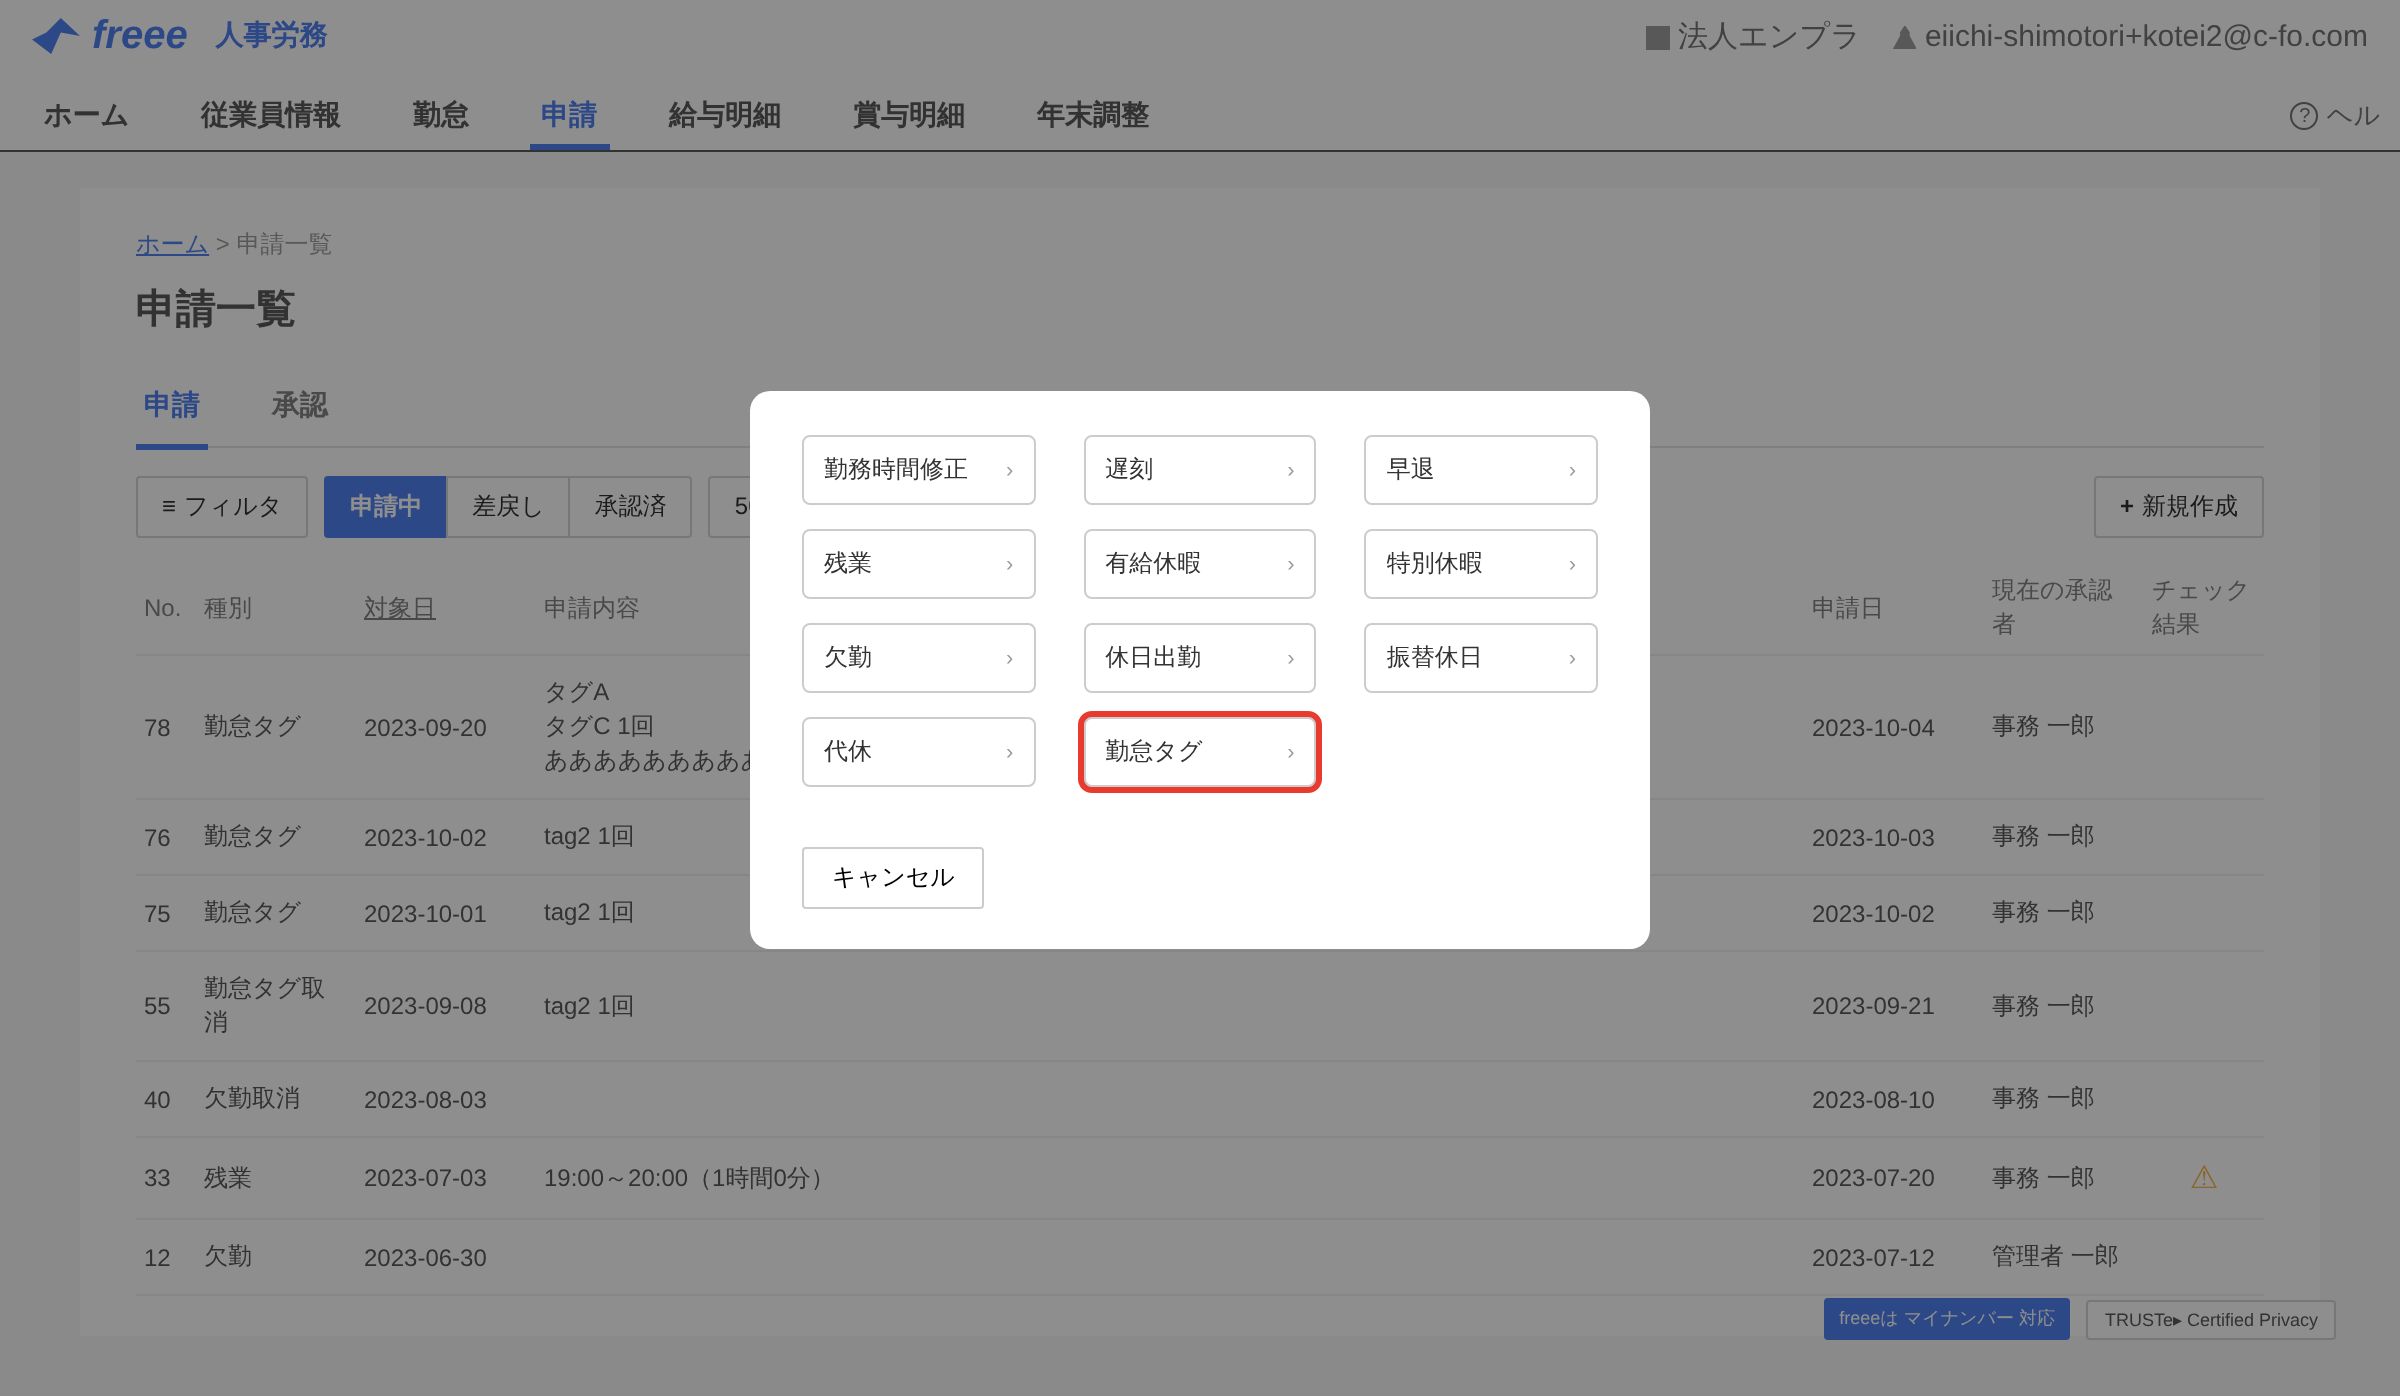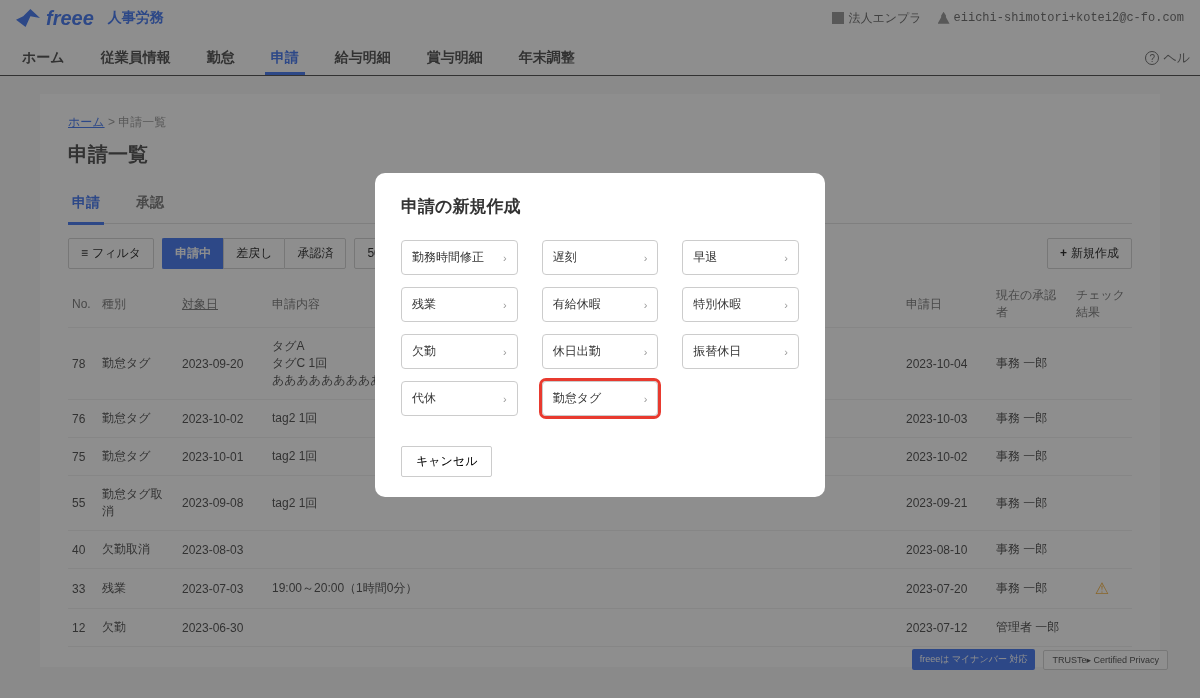--- a/index.html
+++ b/index.html
@@ -3,21 +3,21 @@
   <meta charset="utf-8">
   <style>
     * { box-sizing: border-box; margin: 0; padding: 0; }
     body { font-family: -apple-system, "Hiragino Sans", "Meiryo", sans-serif; font-size: 13px; color: #333; background: #f7f7f7; width: 1200px; height: 698px; overflow: hidden; position: relative; }
 
     .topbar { background: #fff; height: 36px; display: flex; align-items: center; padding: 0 16px; justify-content: space-between; }
     .logo-area { display: flex; align-items: center; gap: 8px; }
     .logo { color: #2864f0; font-style: italic; font-weight: bold; font-size: 20px; display: flex; align-items: center; }
     .logo-bird { width: 24px; height: 18px; background: #2864f0; clip-path: polygon(0 60%, 30% 40%, 60% 0, 100% 50%, 60% 40%, 40% 100%); margin-right: 6px; }
     .logo-sub { color: #2864f0; font-size: 14px; font-weight: bold; margin-left: 6px; }
-    .top-right { display: flex; align-items: center; gap: 16px; font-size: 12px; color: #555; font-family: Liberation Mono, monospace; }
+    .top-right { display: flex; align-items: center; gap: 16px; font-size: 15px; color: #555; }
     .top-right .icon-sq { width: 12px; height: 12px; display: inline-block; background: #888; vertical-align: middle; margin-right: 4px; }
     .top-right .icon-person { width: 12px; height: 12px; background: #888; clip-path: polygon(50% 0, 70% 30%, 70% 45%, 100% 100%, 0 100%, 30% 45%, 30% 30%); display: inline-block; vertical-align: middle; margin-right: 4px; }
 
     .navbar { background: #fff; border-bottom: 1px solid #333; height: 40px; display: flex; align-items: flex-end; padding: 0 16px; gap: 24px; position: relative; }
     .nav-item { padding: 8px 6px; font-size: 14px; font-weight: bold; color: #333; cursor: pointer; }
     .nav-item.active { color: #2864f0; border-bottom: 3px solid #2864f0; padding-bottom: 5px; }
     .nav-help { position: absolute; right: 10px; bottom: 8px; display: flex; align-items: center; gap: 4px; color: #555; }
     .help-circle { width: 14px; height: 14px; border: 1px solid #555; border-radius: 50%; display: inline-flex; align-items: center; justify-content: center; font-size: 10px; }
     .content-card { background: #fff; margin: 18px 40px 12px; padding: 20px 28px; }
 
@@ -207,21 +207,20 @@
 <div class="footer-badges">
   <div class="badge-blue">freeeは
 マイナンバー
 対応</div>
   <div class="badge-truste">TRUSTe▸
 Certified Privacy</div>
 </div>
 
 <div class="overlay"></div>
 <div class="modal">
-  <div class="modal-title">申請の新規作成</div>
   <div class="modal-grid">
       <div class="modal-option">
         <span>勤務時間修正</span>
         <span class="chev">›</span>
       </div>
       <div class="modal-option">
         <span>遅刻</span>
         <span class="chev">›</span>
       </div>
       <div class="modal-option">

